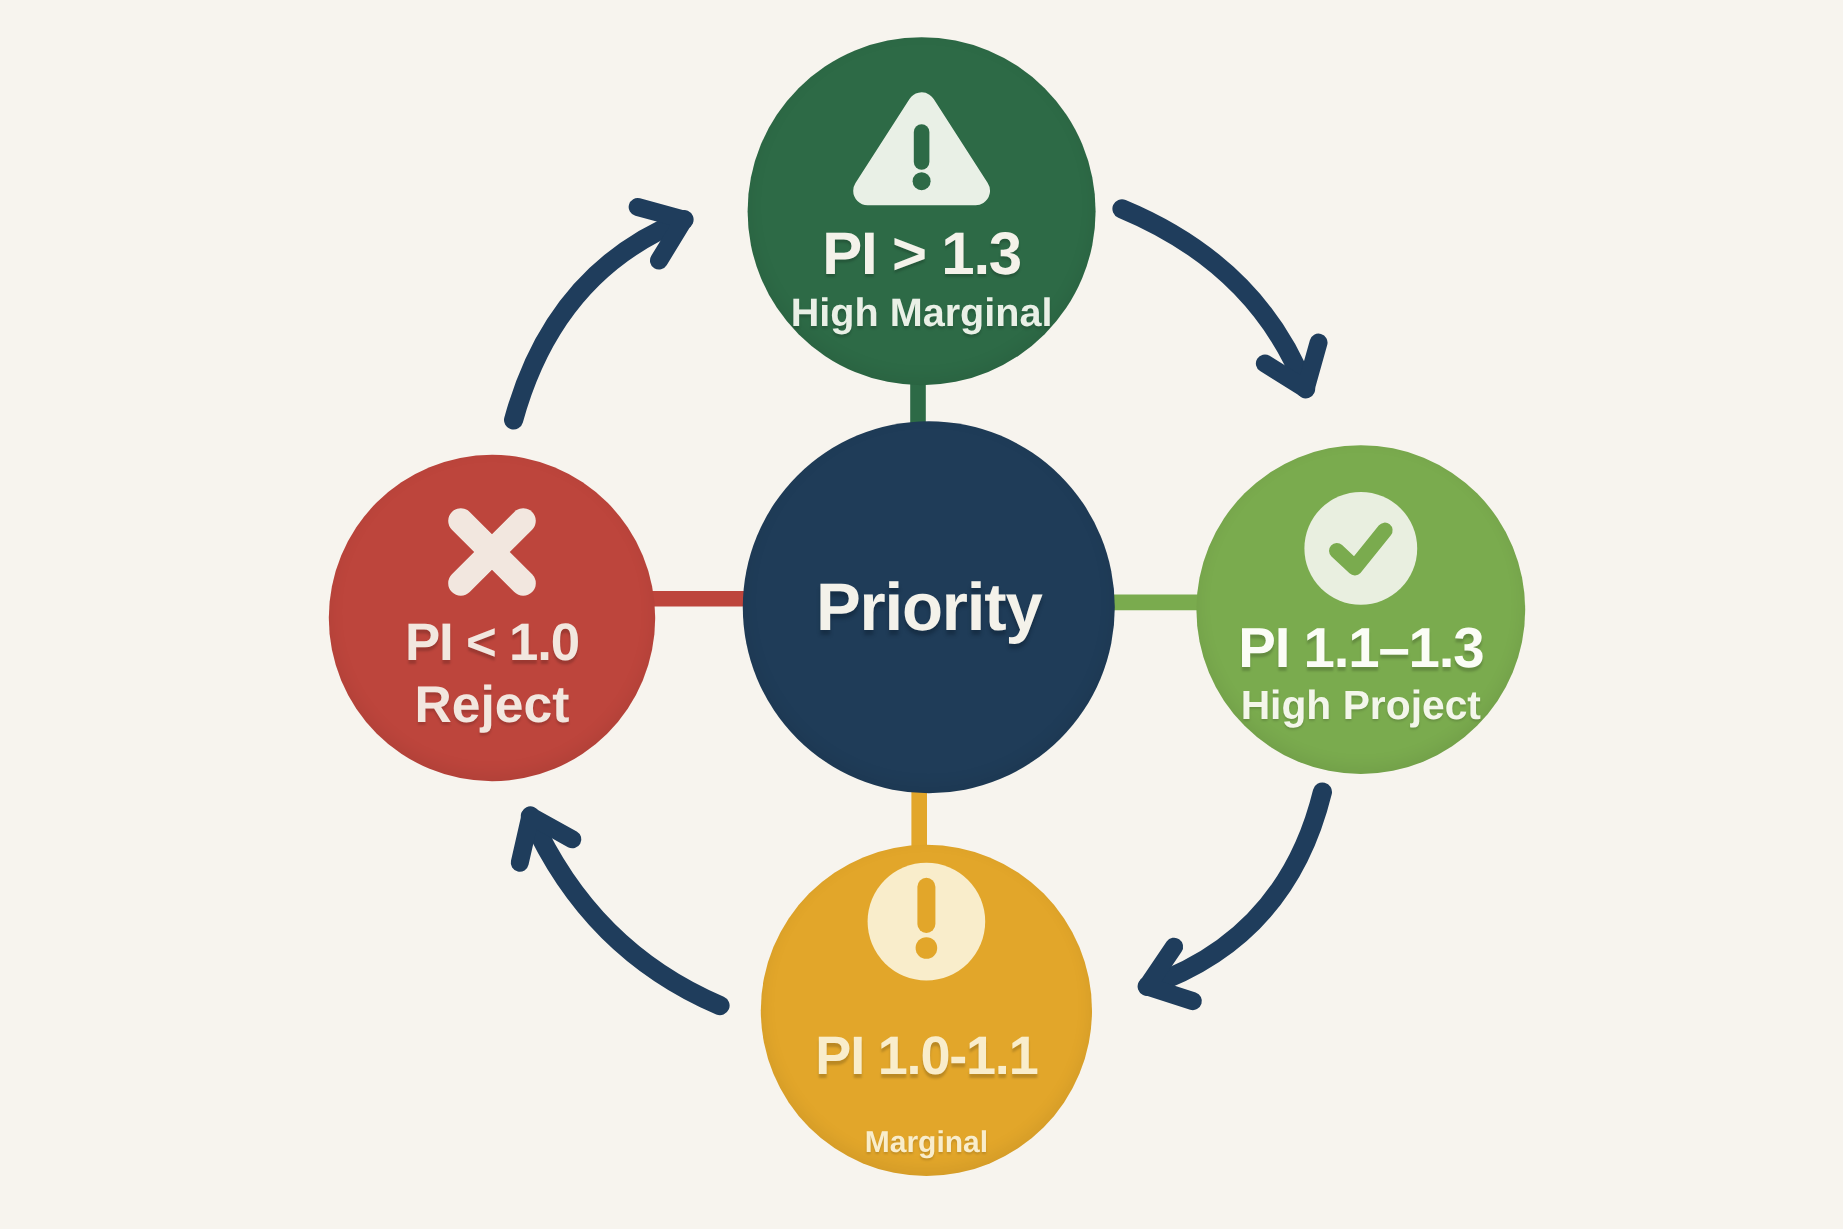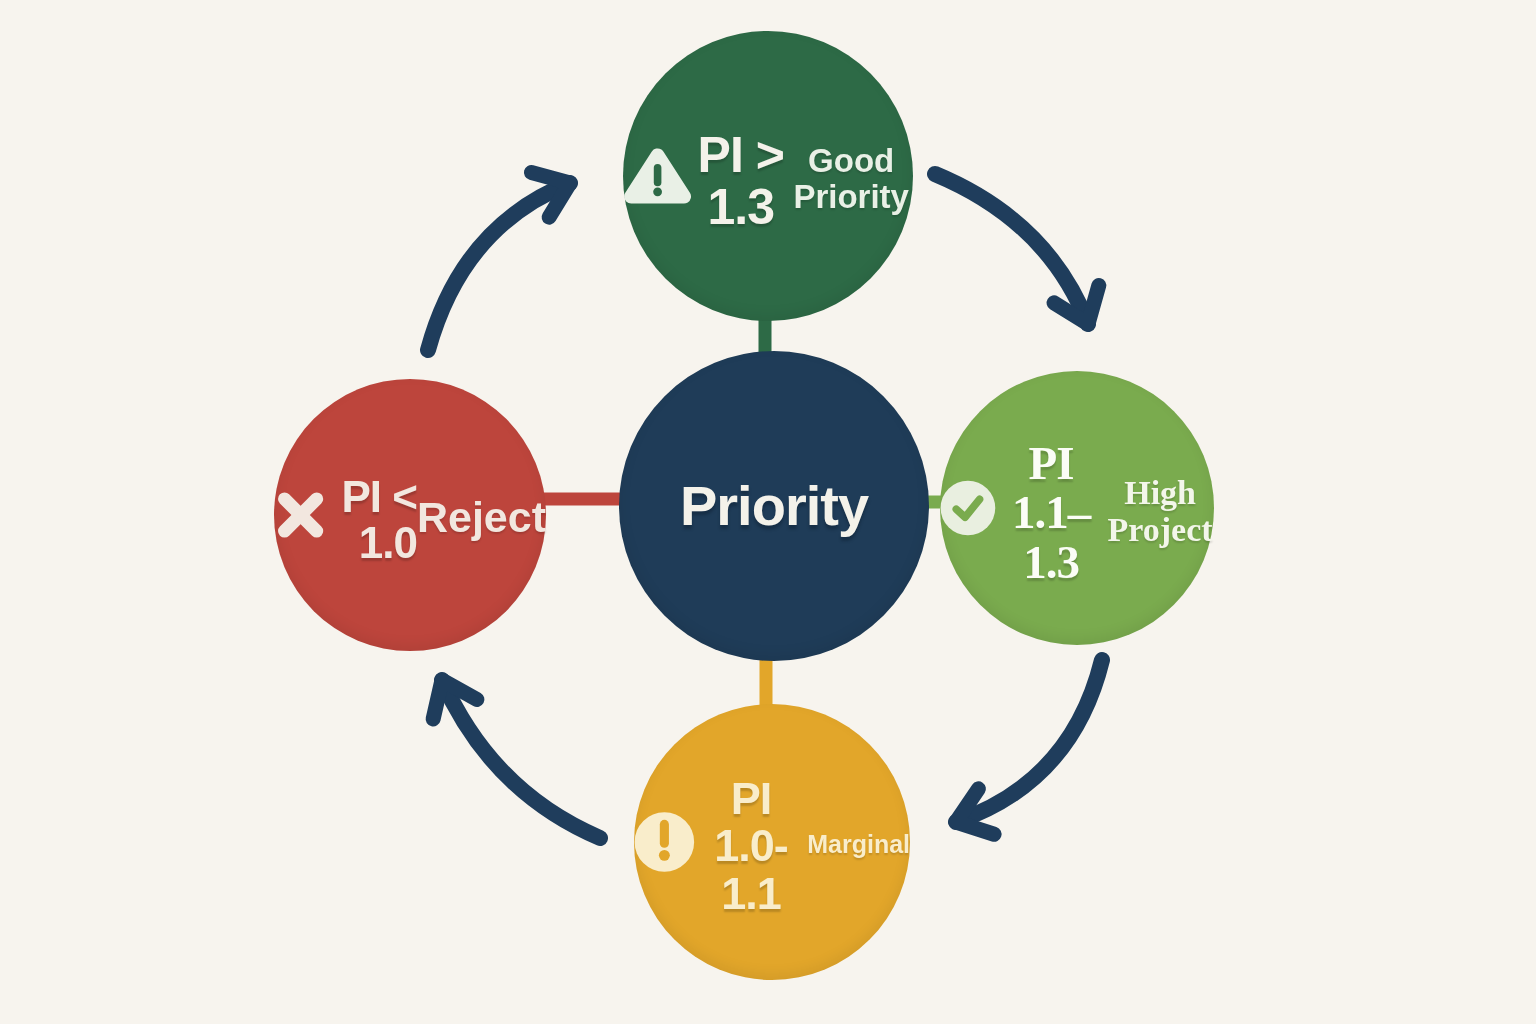--- a/index.html
+++ b/index.html
@@ -45,43 +45,43 @@
     fill:none;
     stroke:var(--arrow);
     stroke-width:15;
     stroke-linecap:round;
     stroke-linejoin:round;
   }
   .circle{
     position:absolute;
     border-radius:50%;
     display:flex;
-    flex-direction:row;
+    flex-direction:column;
     align-items:center;
     justify-content:center;
     text-align:center;
     z-index:1;
     box-shadow:inset 0 -5px 14px rgba(0,0,0,0.07);
   }
   .node-top{
     left:623px;top:31px;width:290px;height:290px;
     background:var(--top-circle);
   }
   .node-center{
     left:619px;top:351px;width:310px;height:310px;
     background:var(--center-circle);
   }
   .node-right{
-    left:940px;top:371px;width:274px;height:274px;
+    left:997px;top:371px;width:274px;height:274px;
     background:var(--right-circle);
-    font-family:Liberation Serif, serif;
   }
   .node-bottom{
     left:634px;top:704px;width:276px;height:276px;
     background:var(--bottom-circle);
+    gap:30px;
   }
   .node-left{
     left:274px;top:379px;width:272px;height:272px;
     background:var(--left-circle);
   }
   .node-title{
     font-weight:bold;
     letter-spacing:-1px;
     color:var(--text-light);
     text-shadow:0 3px 2px rgba(0,0,0,0.18);
@@ -158,21 +158,21 @@
     </div>
   </div>
 
   <div class="circle node-top">
     <svg class="node-icon" width="118" height="102" viewBox="0 0 118 102" aria-hidden="true">
       <path class="tri-body" d="M59 16 L104 86 L14 86 Z"></path>
       <line class="tri-bar" x1="59" y1="37" x2="59" y2="62"></line>
       <circle class="tri-dot" cx="59" cy="78" r="7.5"></circle>
     </svg>
     <div class="node-title">PI &gt; 1.3</div>
-    <div class="node-subtitle">Good Priority</div>
+    <div class="node-subtitle">High Marginal</div>
   </div>
 
   <div class="circle node-right">
     <svg class="node-icon" width="96" height="96" viewBox="0 0 96 96" aria-hidden="true">
       <circle class="chk-bg" cx="48" cy="48" r="47"></circle>
       <path class="chk-mark" d="M28 50 L43 64 L68 33"></path>
     </svg>
     <div class="node-title">PI 1.1–1.3</div>
     <div class="node-subtitle">High Project</div>
   </div>

